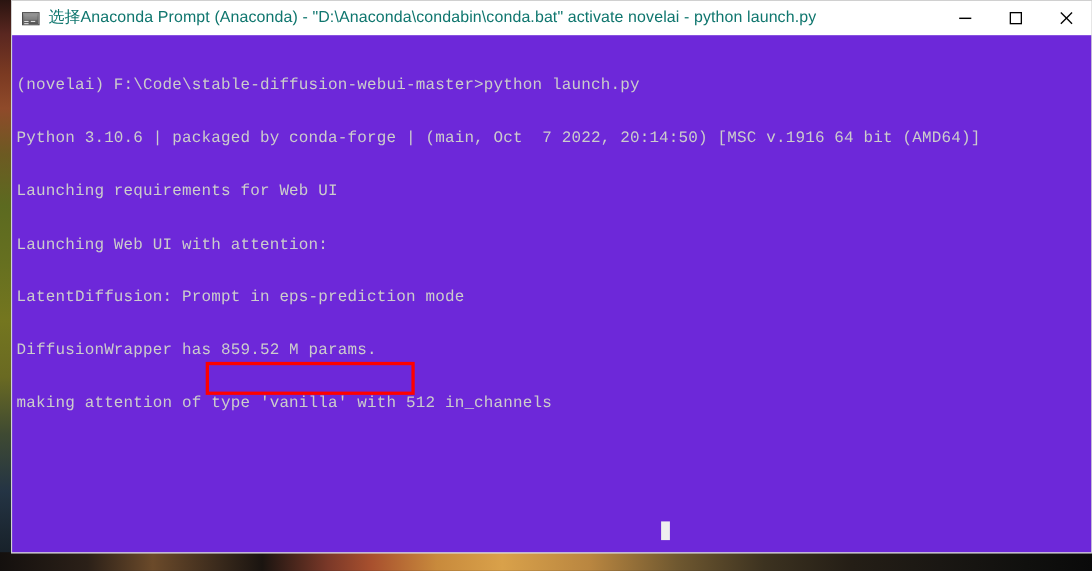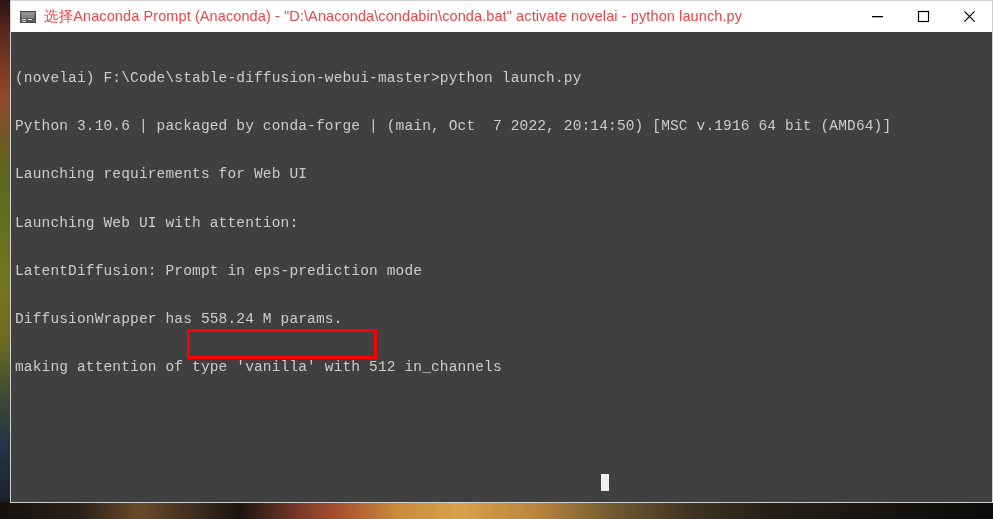--- a/index.html
+++ b/index.html
@@ -108,21 +108,21 @@
     content: "";
     position: absolute;
     left: 1px; top: 7px;
     width: 4px; height: 1px;
     background: #ddd;
     box-shadow: 0 2px 0 #ddd, 6px 0 0 #ddd;
   }
   #title-text {
     font-family: "Liberation Sans", sans-serif;
     font-size: 14.5px;
-    color: #ef4444;
+    color: #0f766e;
     white-space: nowrap;
     overflow: hidden;
     letter-spacing: 0.1px;
     line-height: 31px;
   }
   #win-controls {
     position: absolute;
     right: 0; top: 0;
     height: 31px;
     display: flex;
@@ -134,21 +134,21 @@
     align-items: center;
     justify-content: center;
     background: #ffffff;
   }
   .win-btn svg { display: block; }
 
   
   #console-area {
     flex: 1;
     display: flex;
-    background: #404040;
+    background: #6d28d9;
     position: relative;
     overflow: hidden;
   }
   #console-text {
     flex: 1;
     padding: 6px 0 0 4px;
     font-family: "Liberation Mono", "DejaVu Sans Mono", monospace;
     font-size: 14.5px;
     line-height: 16.05px;
     color: #cccccc;
@@ -214,21 +214,21 @@
     </div>
   </div>
 
   <div id="console-area">
     <div id="console-text">
       <div class="cline">(novelai) F:\Code\stable-diffusion-webui-master&gt;python launch.py</div>
       <div class="cline">Python 3.10.6 | packaged by conda-forge | (main, Oct  7 2022, 20:14:50) [MSC v.1916 64 bit (AMD64)]</div>
       <div class="cline">Launching requirements for Web UI</div>
       <div class="cline">Launching Web UI with attention:</div>
       <div class="cline">LatentDiffusion: Prompt in eps-prediction mode</div>
-      <div class="cline">DiffusionWrapper has 558.24 M params.</div>
+      <div class="cline">DiffusionWrapper has 859.52 M params.</div>
       <div class="cline">making attention of type 'vanilla' with 512 in_channels</div>
       
       
       
       
       
       
       
       
       

